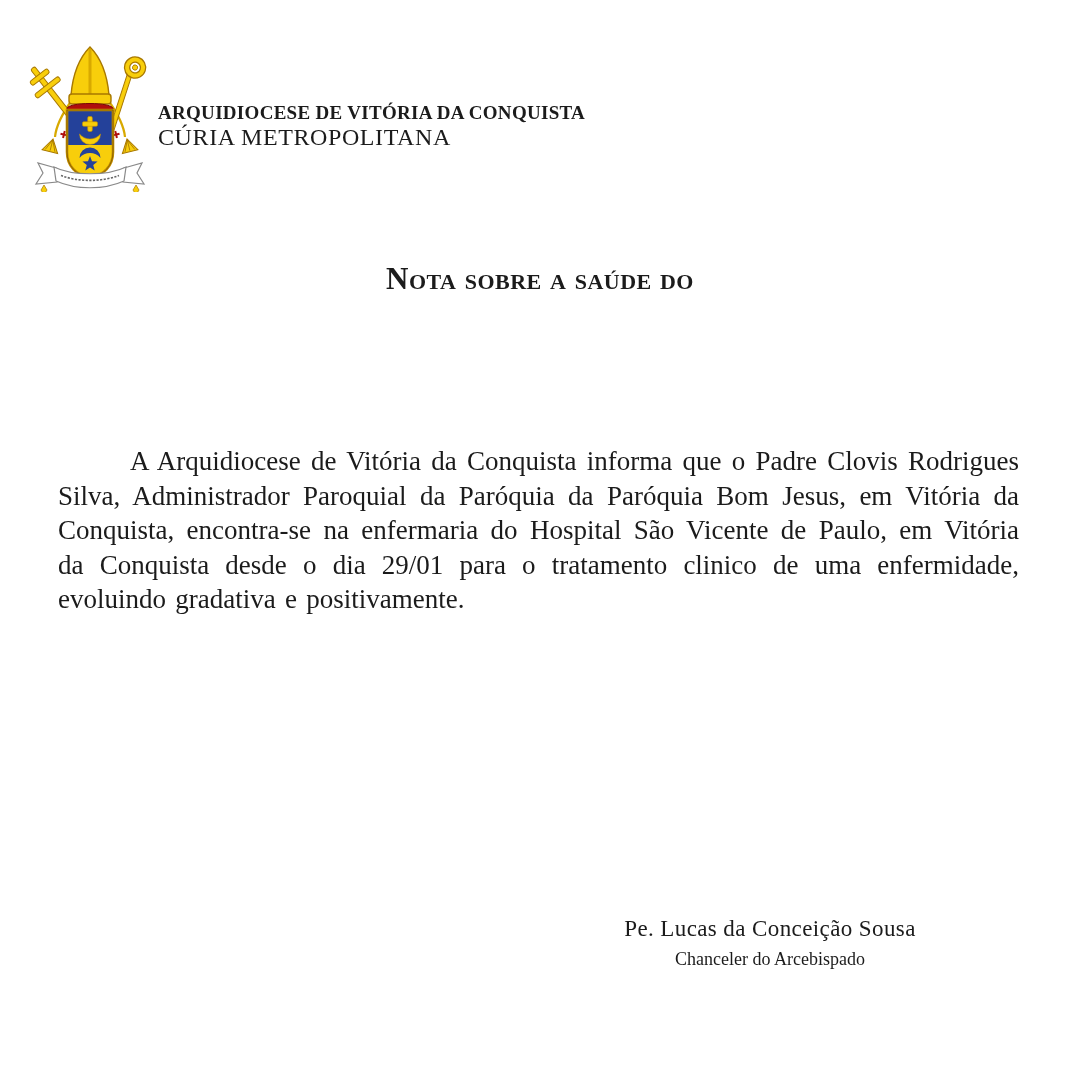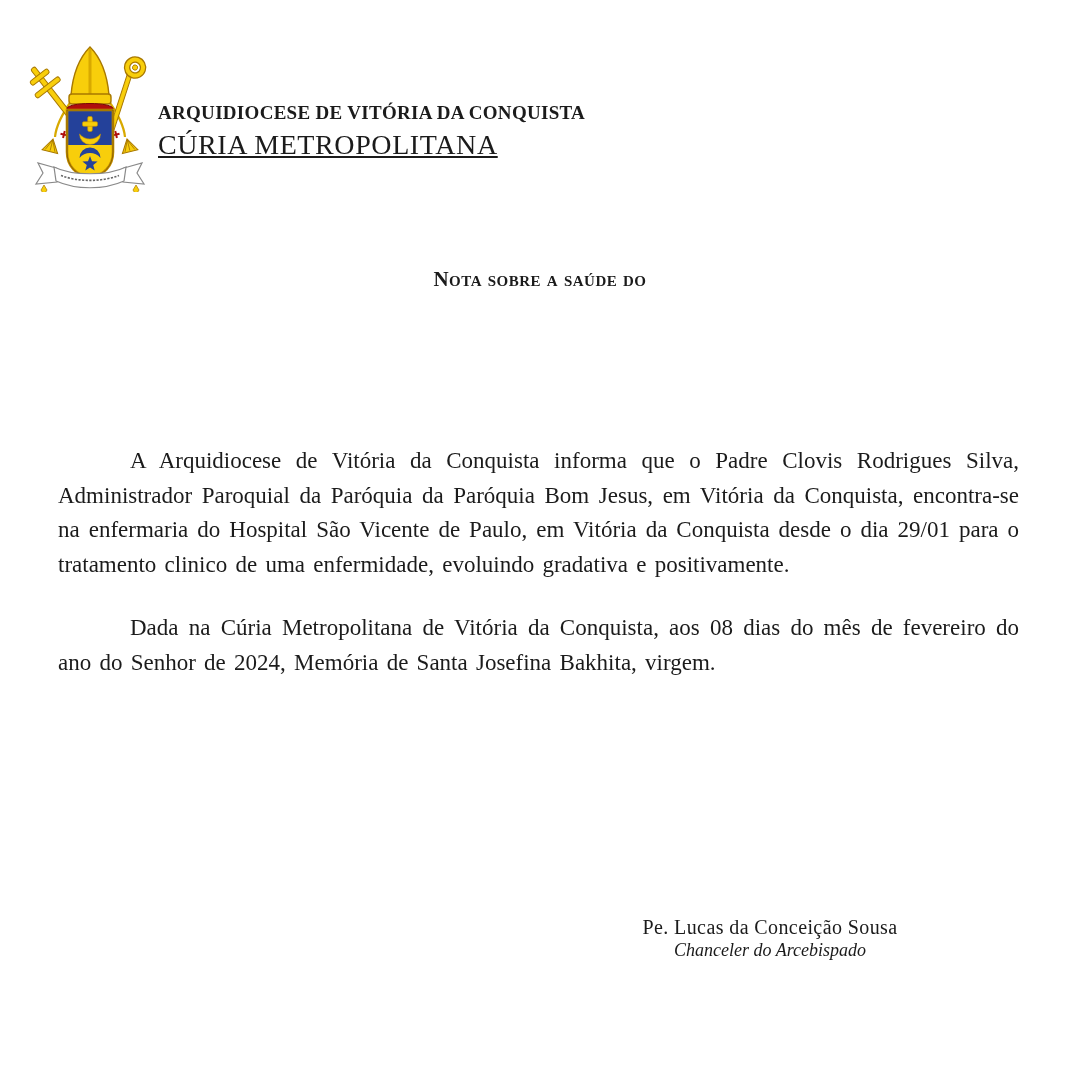--- a/index.html
+++ b/index.html
@@ -29,73 +29,70 @@
     left: 158px;
     top: 102px;
   }
   .org-name {
     font-size: 19px;
     font-weight: bold;
     letter-spacing: 0.3px;
     white-space: nowrap;
   }
   .org-unit {
-    font-size: 28px;
+    font-size: 24px;
     letter-spacing: 0.6px;
-    margin-top: 5px;
     white-space: nowrap;
-    text-decoration: underline;
   }
 
   
   .doc-title {
     position: absolute;
     top: 256px;
     left: 0;
     width: 100%;
     text-align: center;
     font-weight: bold;
     font-variant: small-caps;
-    font-size: 21px;
+    font-size: 31px;
     line-height: 46px;
     letter-spacing: 0.5px;
   }
 
   
   .content {
     position: absolute;
     top: 444px;
     left: 58px;
     right: 61px;
-    font-size: 23px;
+    font-size: 27px;
     line-height: 34.6px;
     text-align: justify;
     word-spacing: 2.5px;
   }
   .content p {
     margin: 0 0 29px 0;
     text-indent: 72px;
   }
 
   
   .signature {
     position: absolute;
     top: 916px;
     left: 520px;
     width: 500px;
     text-align: center;
   }
   .sig-name {
-    font-size: 20px;
+    font-size: 23px;
     letter-spacing: 0.4px;
   }
   .sig-role {
     font-size: 18px;
-    font-style: italic;
-    margin-top: 1px;
+    margin-top: 7px;
   }
 </style>
 </head>
 <body>
 
 <div class="logo">
   <svg viewBox="0 0 124 150" width="124" height="150" xmlns="http://www.w3.org/2000/svg">
 
     <path d="M44,58 C34,72 28,84 27,95" fill="none" stroke="#D8A900" stroke-width="2.2"></path>
     <path d="M80,58 C90,72 96,84 97,95" fill="none" stroke="#D8A900" stroke-width="2.2"></path>
@@ -172,19 +169,18 @@
   <div class="org-name">ARQUIDIOCESE DE VITÓRIA DA CONQUISTA</div>
   <div class="org-unit">CÚRIA METROPOLITANA</div>
 </div>
 
 <div class="doc-title">
   <div>Nota sobre a saúde do</div>
 </div>
 
 <div class="content">
   <p>A Arquidiocese de Vitória da Conquista informa que o Padre Clovis Rodrigues Silva, Administrador Paroquial da Paróquia da Paróquia Bom Jesus, em Vitória da Conquista, encontra-se na enfermaria do Hospital São Vicente de Paulo, em Vitória da Conquista desde o dia 29/01 para o tratamento clinico de uma enfermidade, evoluindo gradativa e positivamente.</p>
-  <p>Dada na Cúria Metropolitana de Vitória da Conquista, aos 08 dias do mês de fevereiro do ano do Senhor de 2024, Memória de Santa Josefina Bakhita, virgem.</p>
 </div>
 
 <div class="signature">
   <div class="sig-name">Pe. Lucas da Conceição Sousa</div>
   <div class="sig-role">Chanceler do Arcebispado</div>
 </div>
 
 </body></html>

